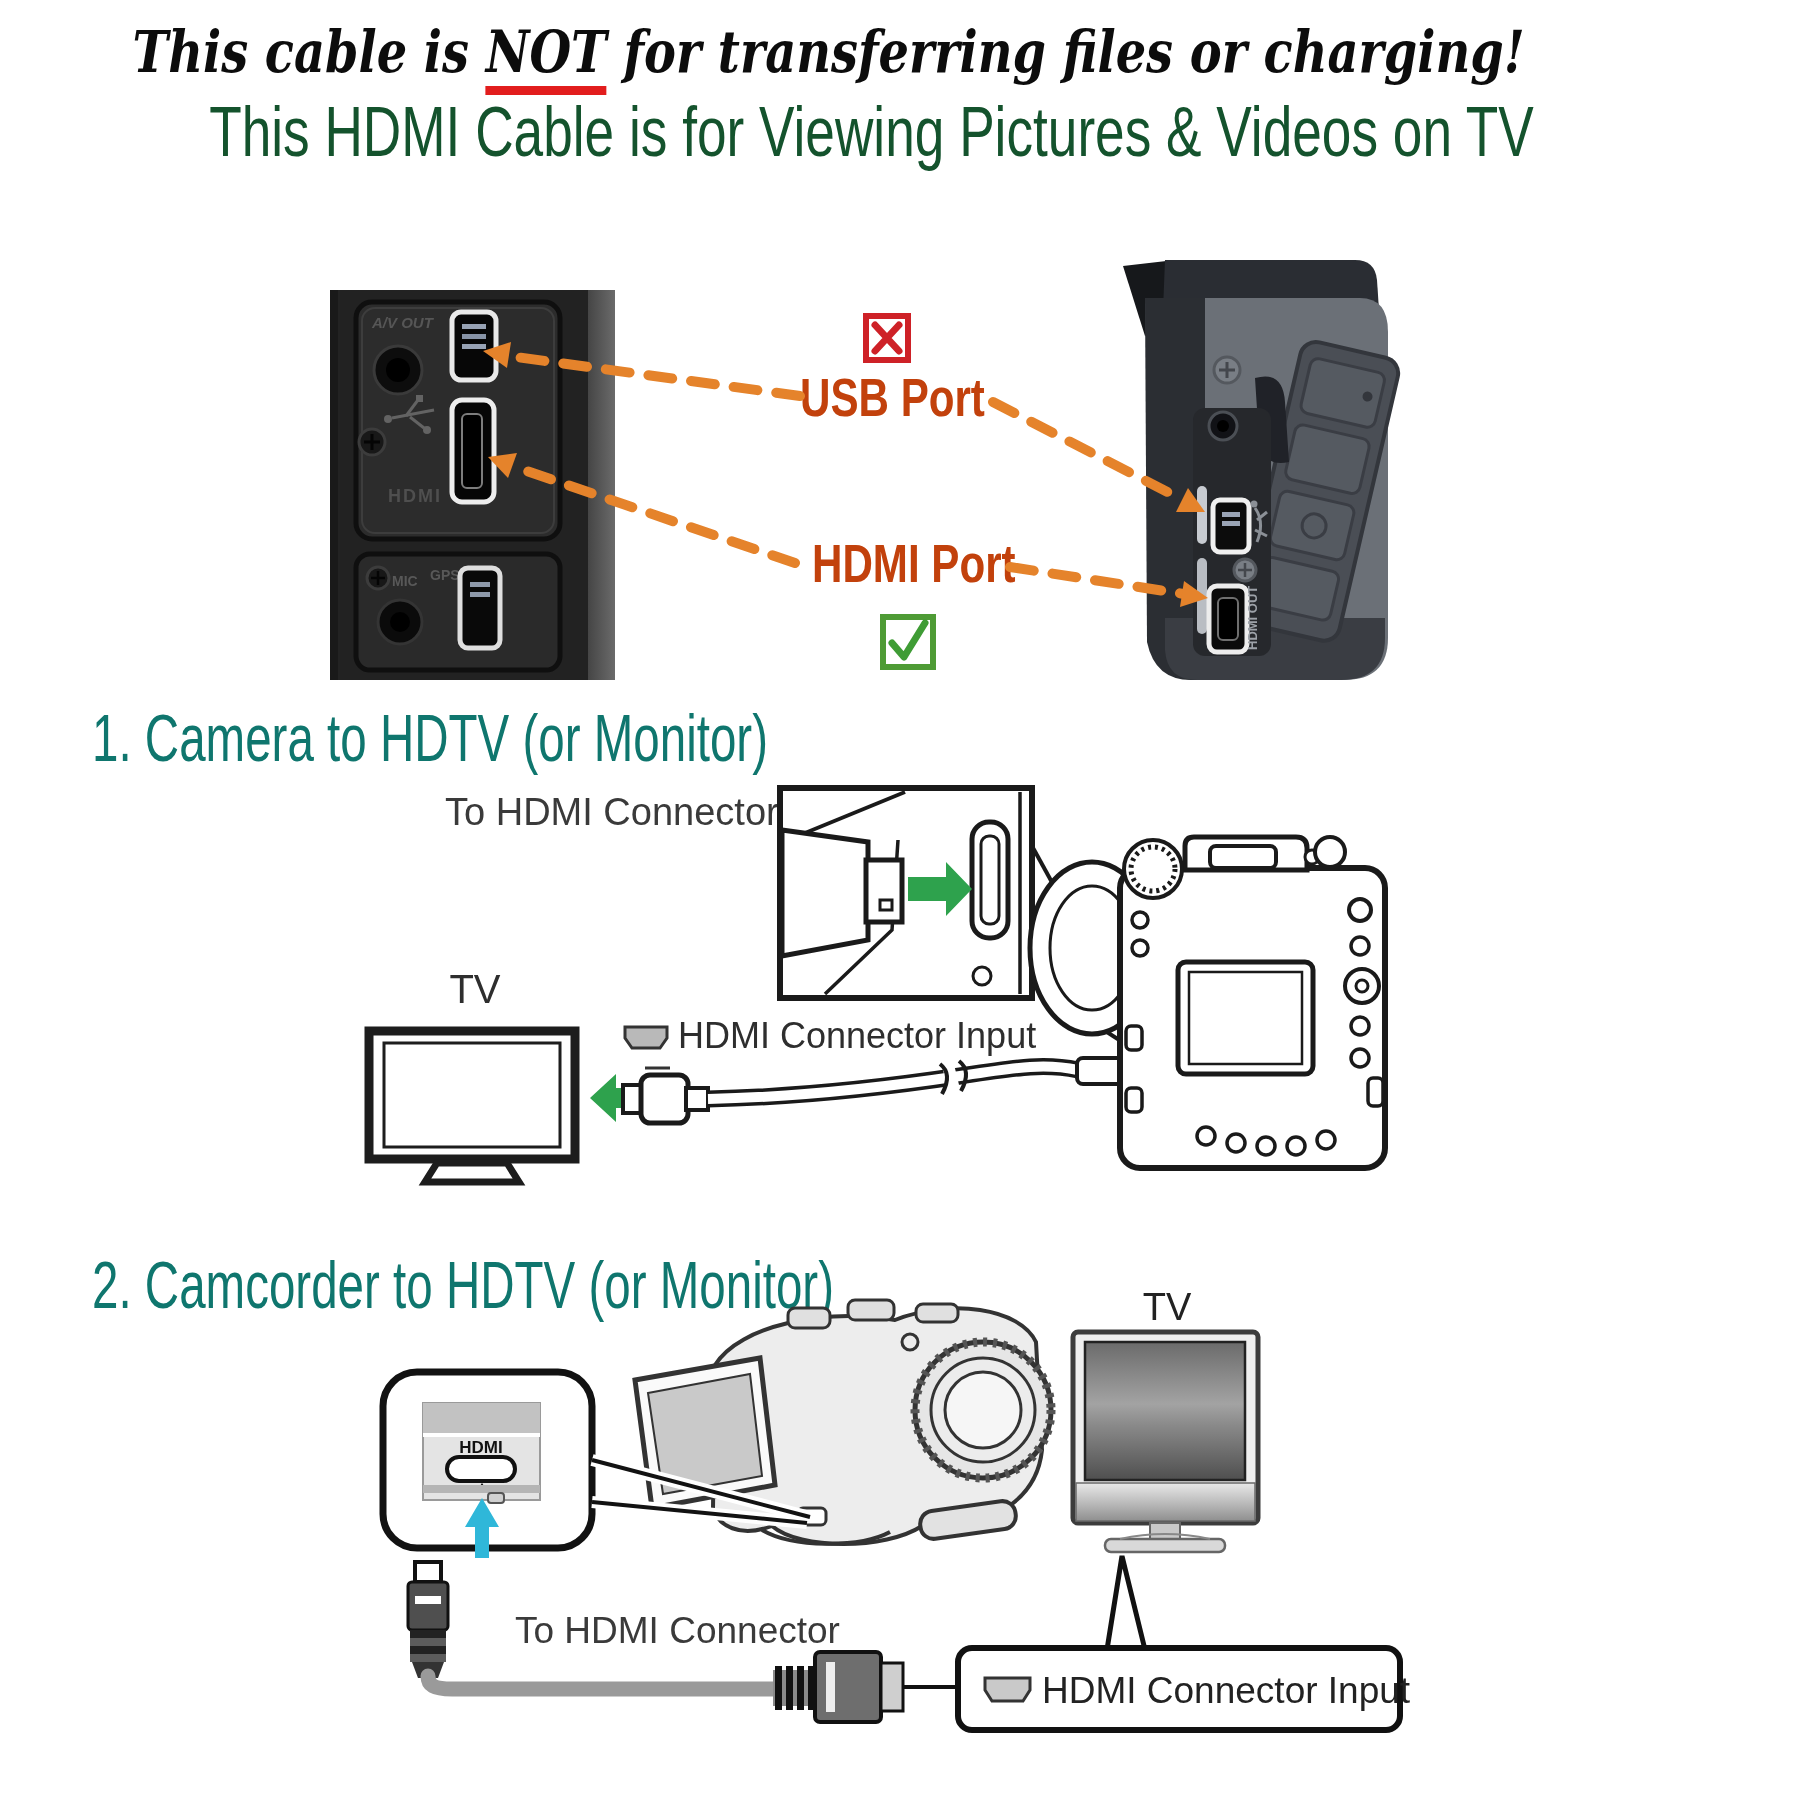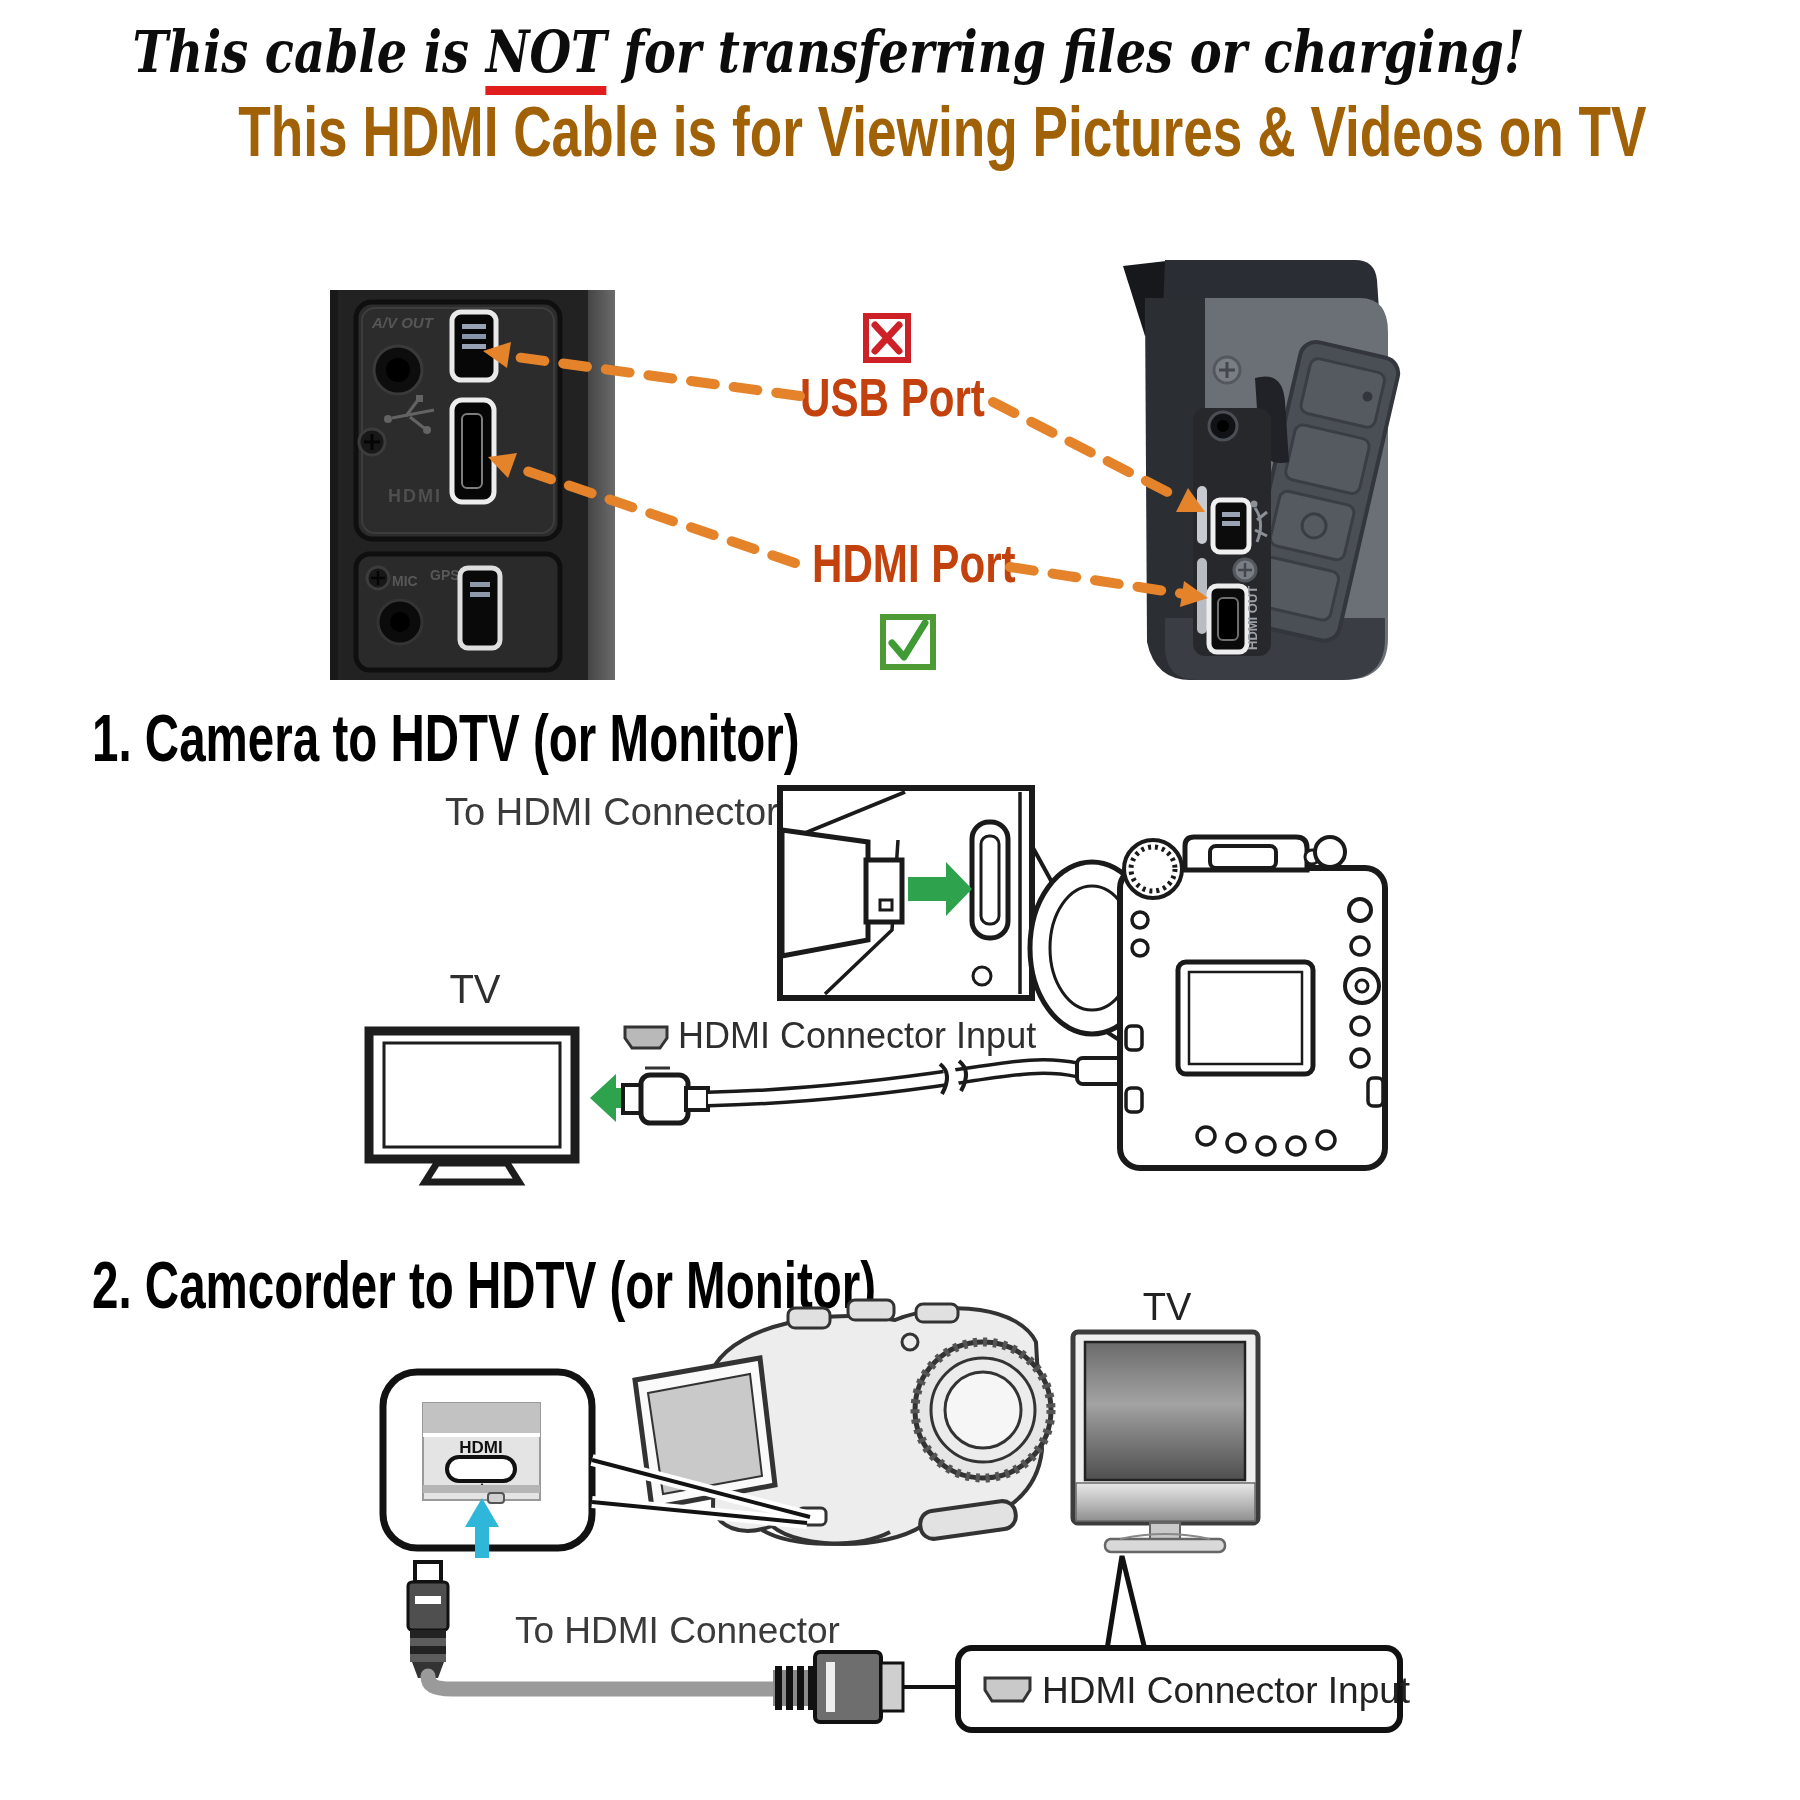--- a/index.html
+++ b/index.html
@@ -6,24 +6,24 @@
   body{width:1800px;height:1800px;background:#ffffff;position:relative;
        font-family:"Liberation Sans",sans-serif;overflow:hidden;}
   .abs{position:absolute;}
   .center-line{left:0;right:0;text-align:left;white-space:nowrap;}
   
   .script-line{top:18px;font-family:"DejaVu Serif",serif;font-style:italic;font-weight:bold;
                font-size:57px;color:#0c0c0c;}
   .script-line .squeeze{display:inline-block;transform:scaleX(.84);transform-origin:center;}
   .script-not{border-bottom:9px solid #e21d1d;padding-bottom:1px;}
   
-  .main-title{top:92px;font-weight:700;font-size:70px;color:#a16207;letter-spacing:0;padding-left:16px;}
+  .main-title{top:92px;font-weight:400;font-size:70px;color:#14532d;letter-spacing:0;}
   .main-title .squeeze{display:inline-block;transform:scaleX(.76);transform-origin:center;}
   
-  .sec-heading{font-weight:700;font-size:66px;color:#000000;white-space:nowrap;}
+  .sec-heading{font-weight:400;font-size:66px;color:#0f766e;white-space:nowrap;}
   .sec-heading .squeeze{display:inline-block;transform:scaleX(.72);transform-origin:left center;}
   #heading1{left:92px;top:700px;}
   #heading2{left:92px;top:1247px;}
   
   .port-label{font-weight:700;font-size:54px;color:#c2410c;white-space:nowrap;}
   .port-label .squeeze{display:inline-block;transform:scaleX(.78);transform-origin:left center;}
   #usb-port-label{left:800px;top:366px;}
   #hdmi-port-label{left:812px;top:532px;text-align:center;}
   svg{display:block;}
   svg text{font-family:"Liberation Sans",sans-serif;}

